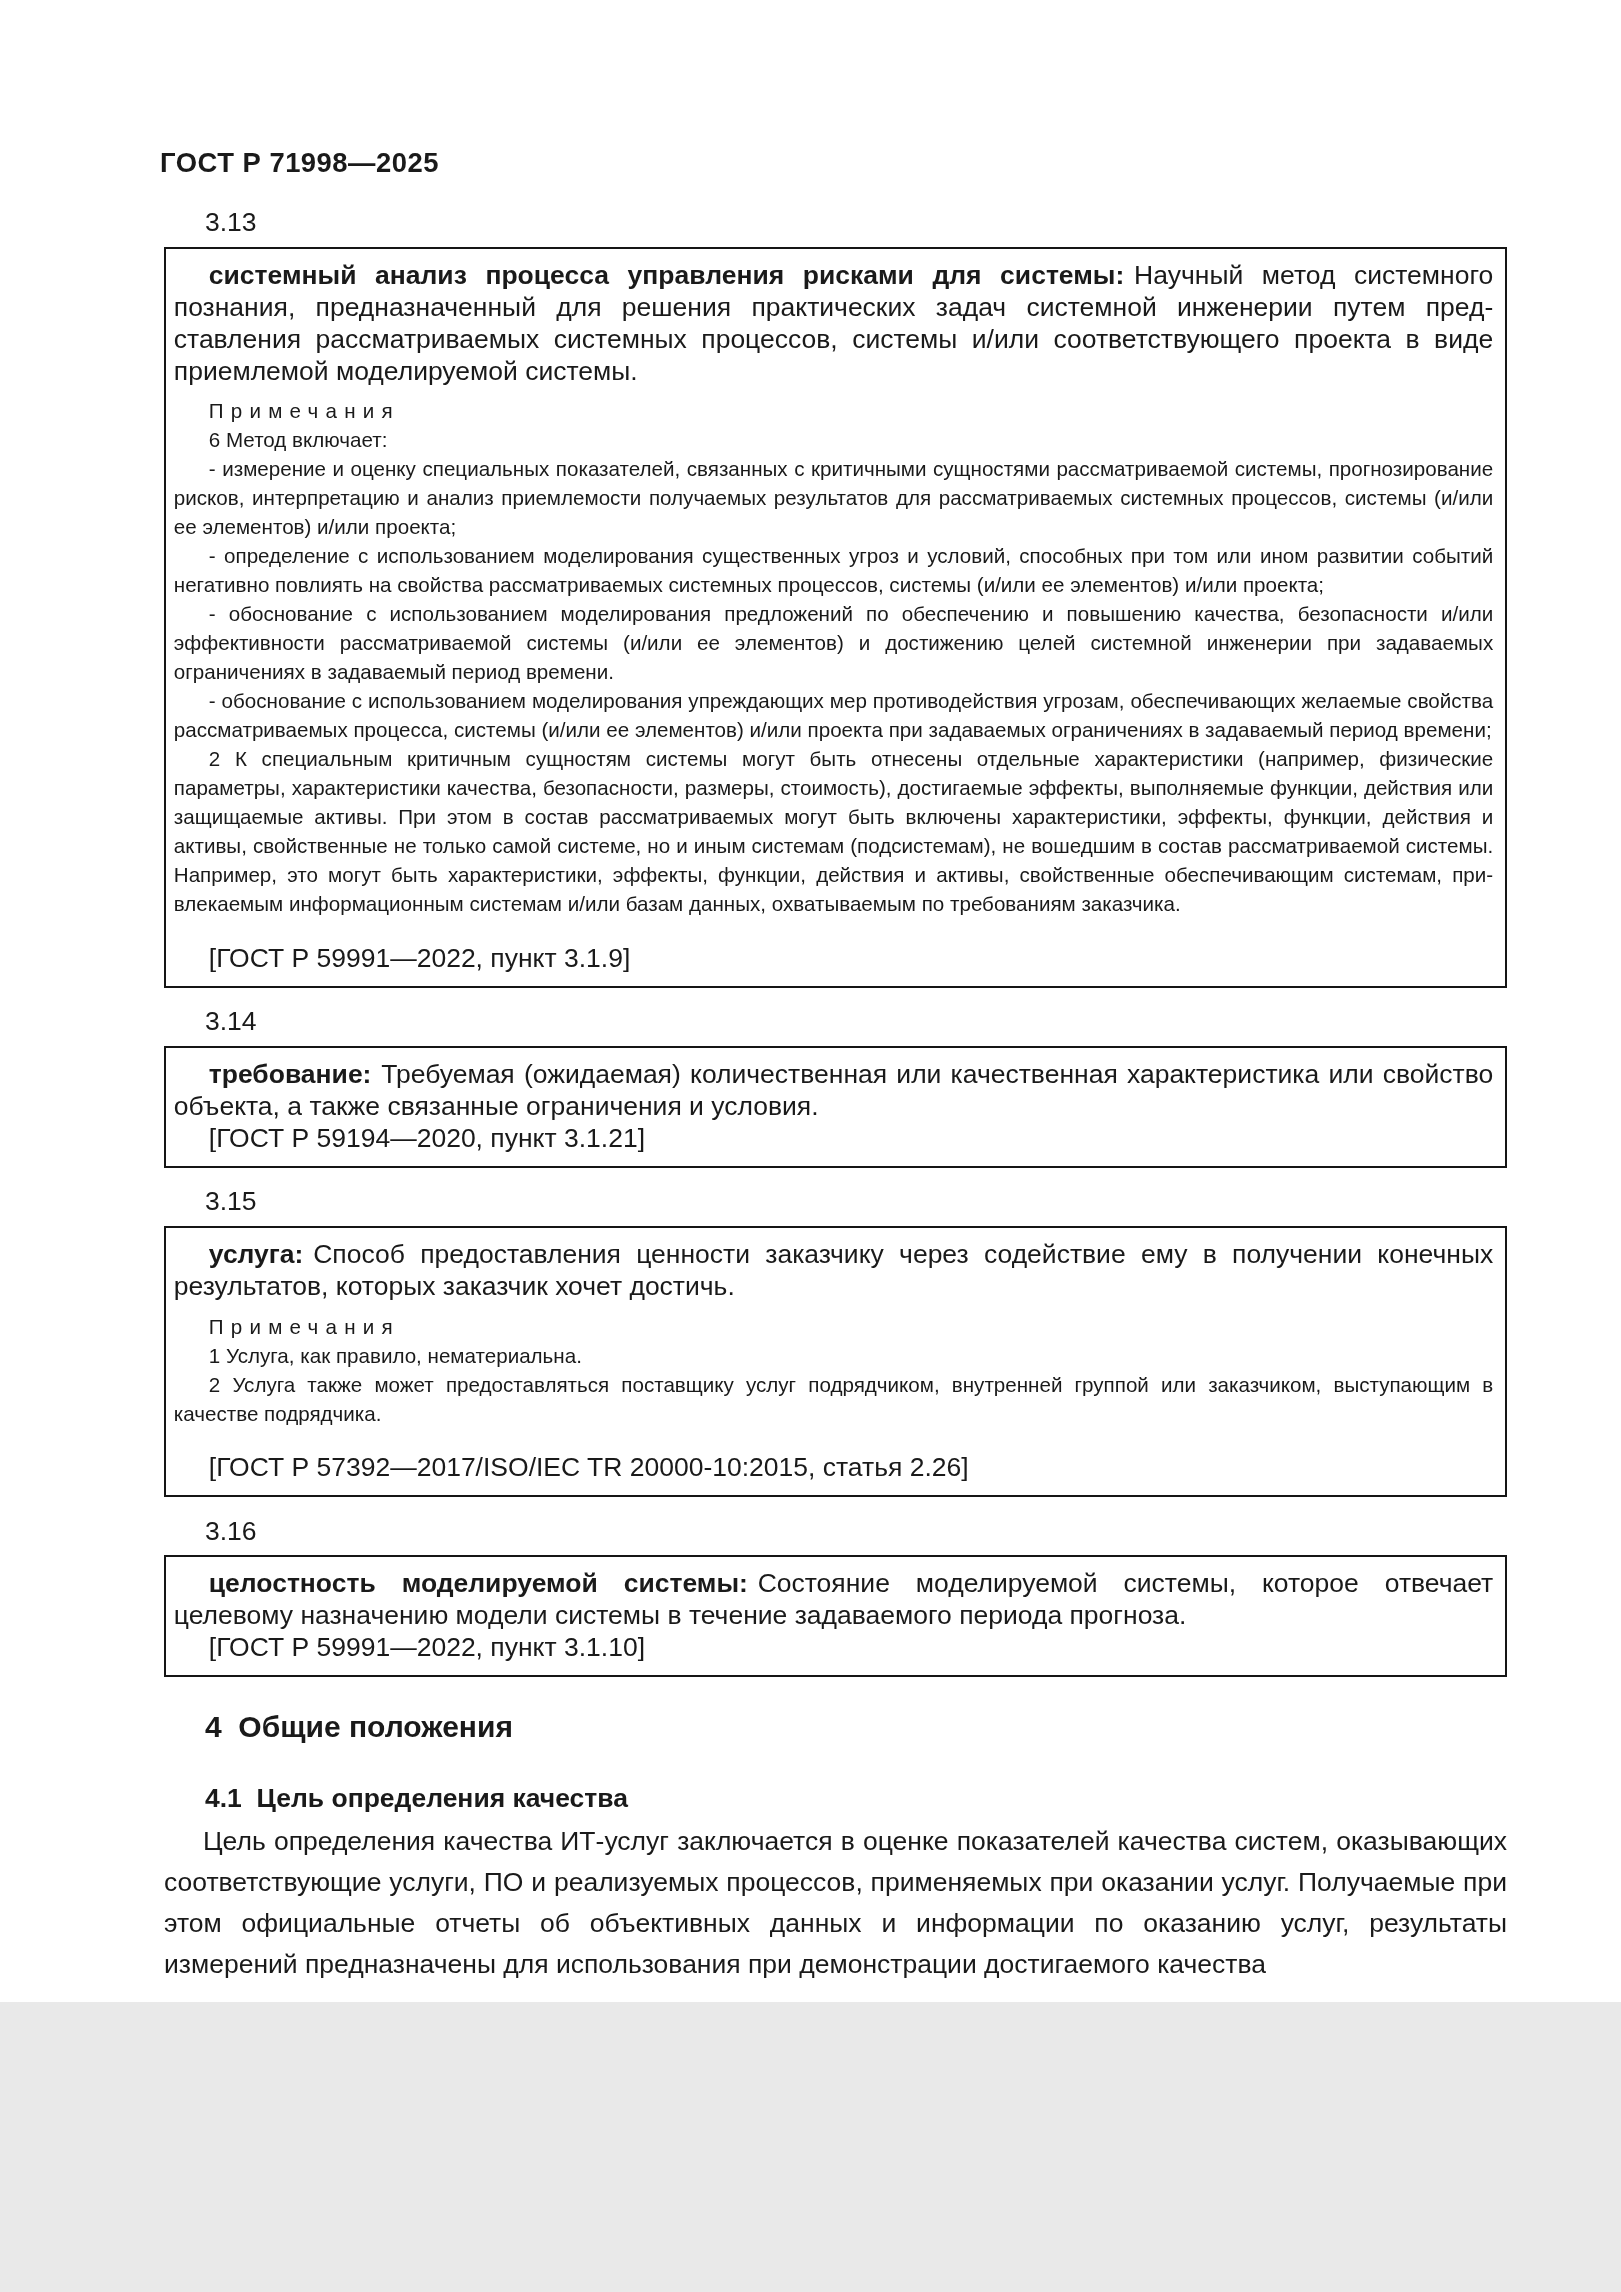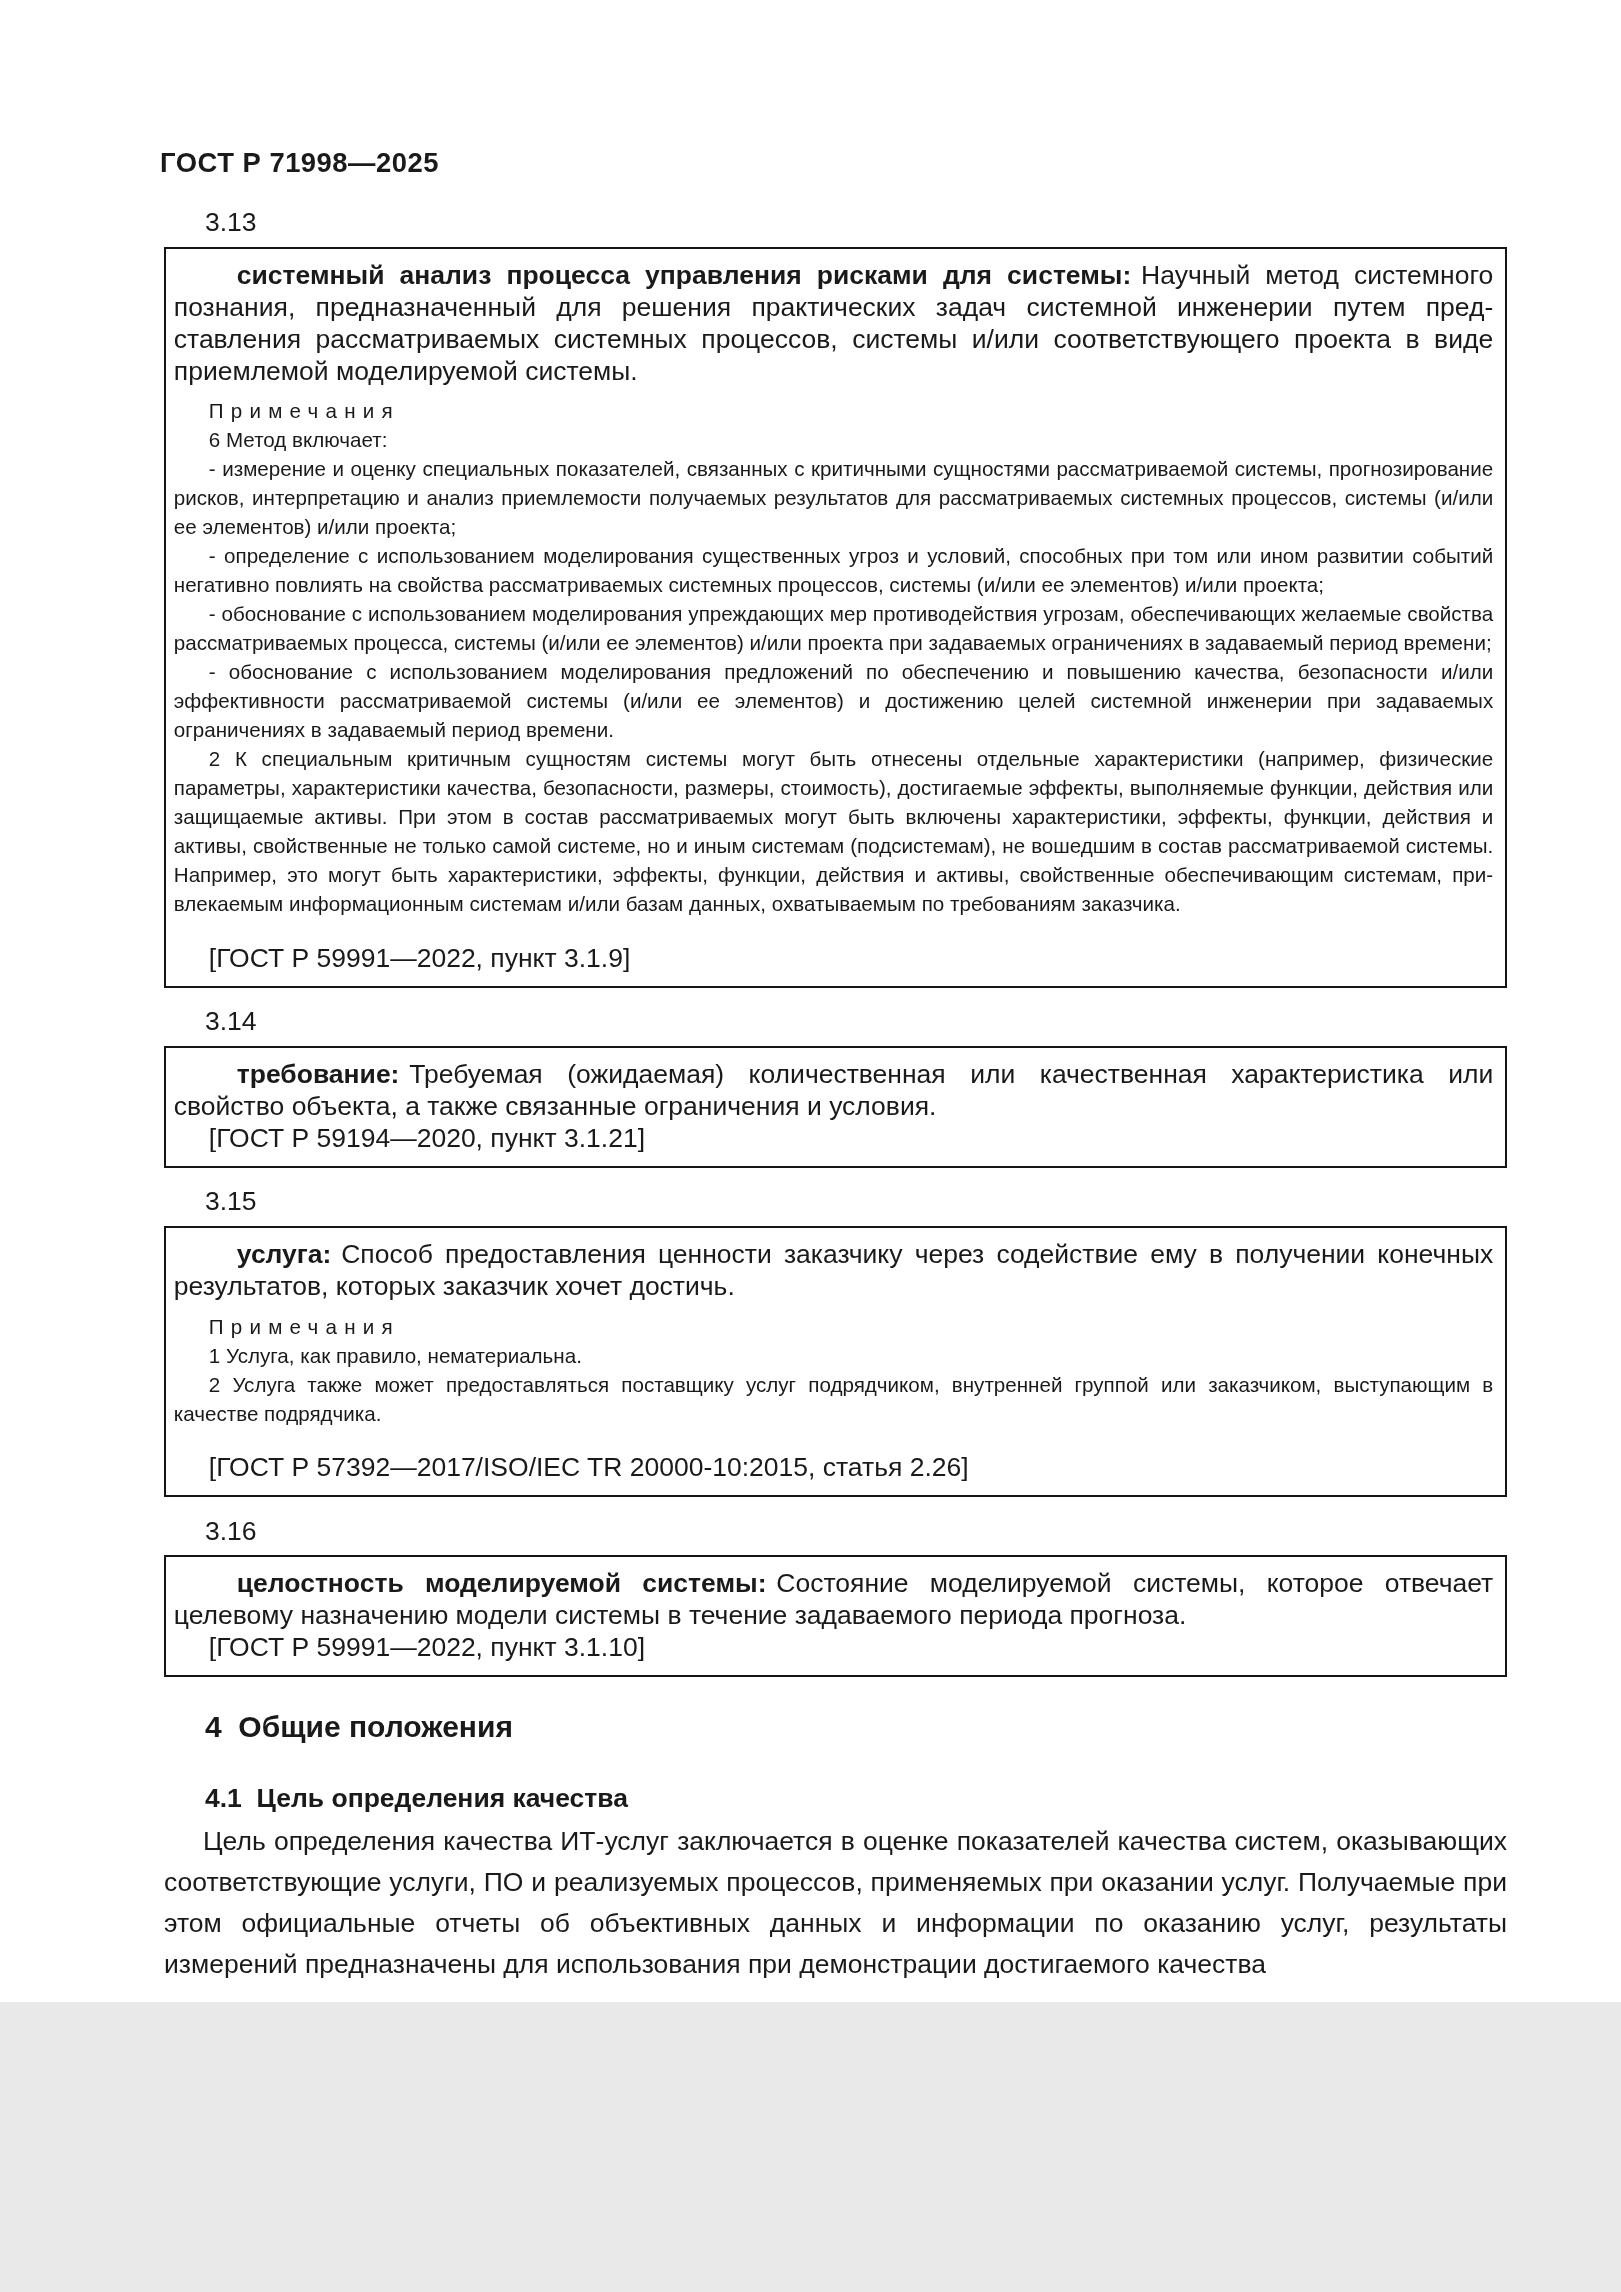--- a/index.html
+++ b/index.html
@@ -43,21 +43,21 @@
     background: #ffffff;
   }
   .def {
     margin: 0;
     font-size: 26.5px;
     line-height: 32px;
     text-align: justify;
     text-indent: 35px;
     hyphens: manual;
   }
-  .def b { margin-right: 9.8px; margin-left: 28px; }
+  .def b { margin-right: 9.8px; }
   .notes { margin-top: 9.8px; }
   .notes p {
     margin: 0;
     font-size: 20.6px;
     line-height: 29px;
     text-align: justify;
     text-indent: 35px;
     hyphens: manual;
   }
   .notes-title { letter-spacing: 0.35em; }
@@ -107,22 +107,22 @@
     <div class="doc-header">ГОСТ Р 71998—2025</div>
 
     <div class="term-label term-label--first">3.13</div>
     <div class="term-box">
       <p class="def"><b>системный анализ процесса управления рисками для системы:</b><span>Научный метод системно­го познания, предназначенный для решения практических задач системной инженерии путем пред­ставления рассматриваемых системных процессов, системы и/или соответствующего проекта в виде приемлемой моделируемой системы.</span></p>
       <div class="notes">
         <p class="notes-title">Примечания</p>
         <p>6 Метод включает:</p>
         <p>- измерение и оценку специальных показателей, связанных с критичными сущностями рассматриваемой системы, прогнозирование рисков, интерпретацию и анализ приемлемости получаемых результатов для рас­сматриваемых системных процессов, системы (и/или ее элементов) и/или проекта;</p>
         <p>- определение с использованием моделирования существенных угроз и условий, способных при том или ином развитии событий негативно повлиять на свойства рассматриваемых системных процессов, системы (и/или ее элементов) и/или проекта;</p>
+        <p>- обоснование с использованием моделирования предложений по обеспечению и повышению качества, безопасности и/или эффективности рассматриваемой системы (и/или ее элементов) и достижению целей си­стемной инженерии при задаваемых ограничениях в задаваемый период времени.</p>
         <p>- обоснование с использованием моделирования упреждающих мер противодействия угрозам, обеспечи­вающих желаемые свойства рассматриваемых процесса, системы (и/или ее элементов) и/или проекта при за­даваемых ограничениях в задаваемый период времени;</p>
-        <p>- обоснование с использованием моделирования предложений по обеспечению и повышению качества, безопасности и/или эффективности рассматриваемой системы (и/или ее элементов) и достижению целей си­стемной инженерии при задаваемых ограничениях в задаваемый период времени.</p>
         <p>2 К специальным критичным сущностям системы могут быть отнесены отдельные характеристики (напри­мер, физические параметры, характеристики качества, безопасности, размеры, стоимость), достигаемые эф­фекты, выполняемые функции, действия или защищаемые активы. При этом в состав рассматриваемых могут быть включены характеристики, эффекты, функции, действия и активы, свойственные не только самой системе, но и иным системам (подсистемам), не вошедшим в состав рассматриваемой системы. Например, это могут быть характеристики, эффекты, функции, действия и активы, свойственные обеспечивающим системам, при­влекаемым информационным системам и/или базам данных, охватываемым по требованиям заказчика.</p>
       </div>
       <p class="source">[ГОСТ Р 59991—2022, пункт 3.1.9]</p>
     </div>
 
     <div class="term-label">3.14</div>
     <div class="term-box">
       <p class="def"><b>требование:</b><span>Требуемая (ожидаемая) количественная или качественная характеристика или свойство объекта, а также связанные ограничения и условия.</span></p>
       <p class="source source--tight">[ГОСТ Р 59194—2020, пункт 3.1.21]</p>
     </div>

